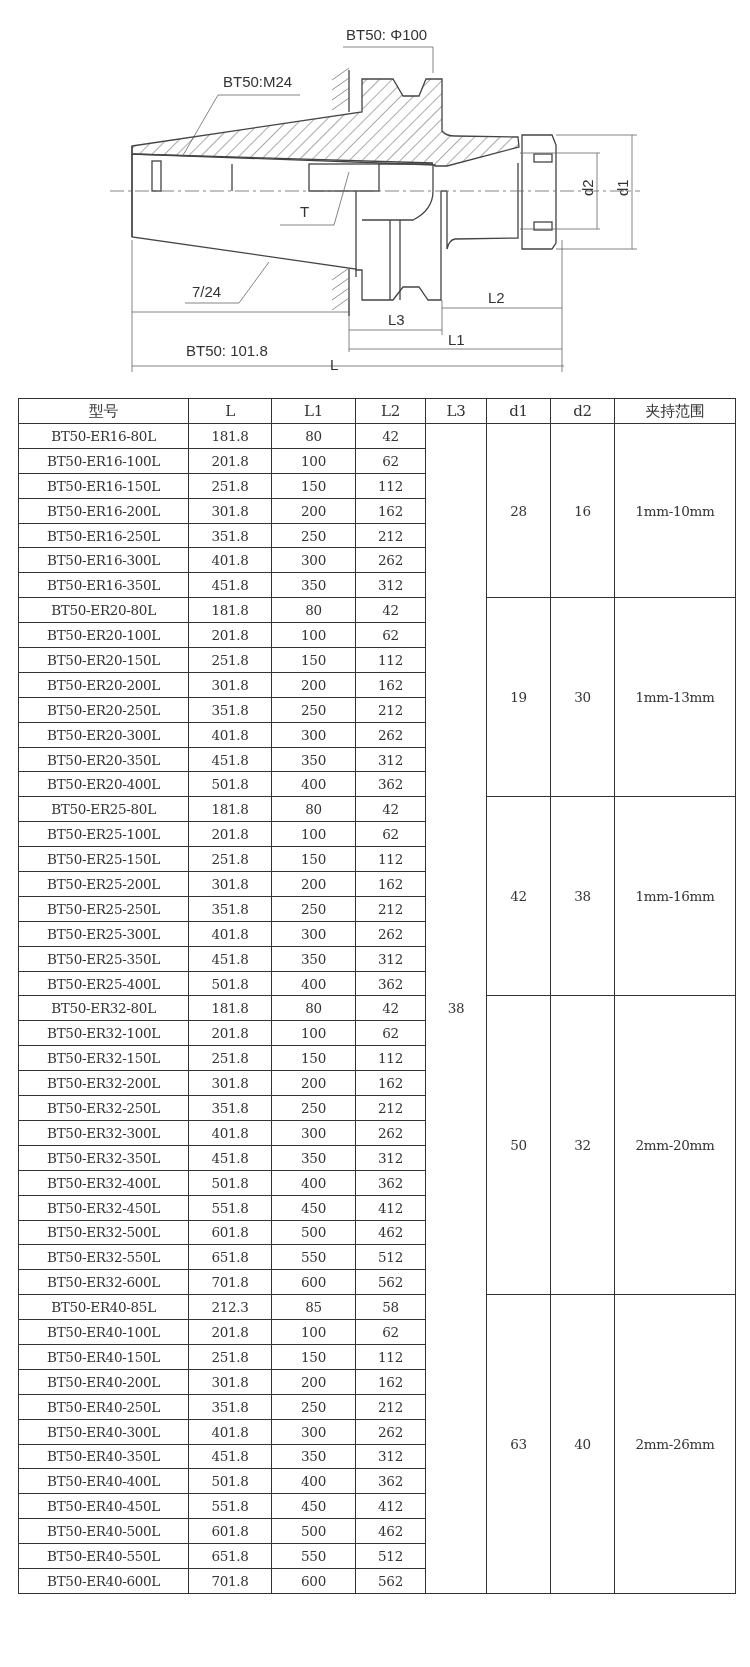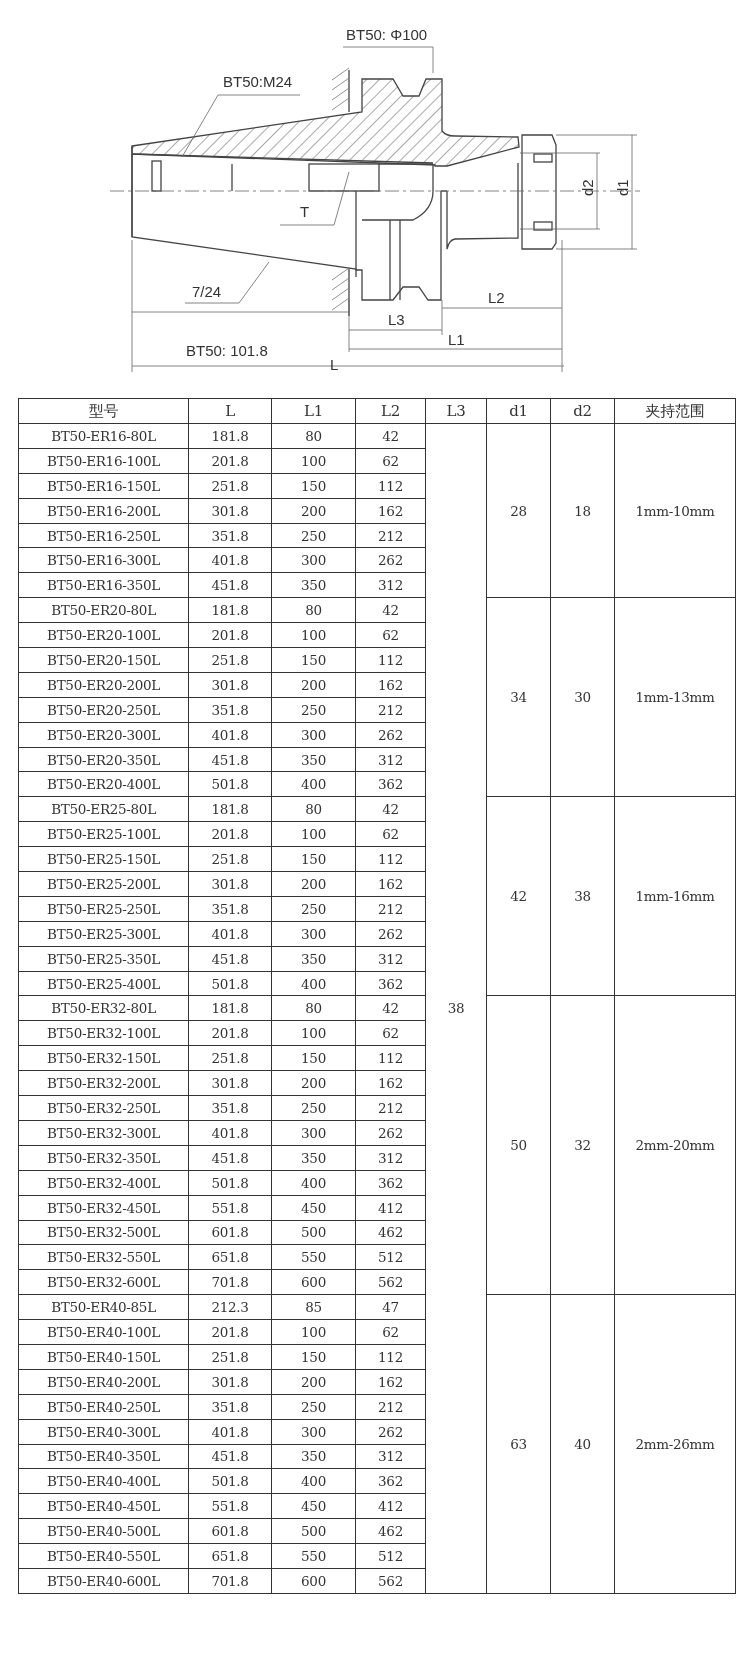--- a/index.html
+++ b/index.html
@@ -131,21 +131,21 @@
     </tr>
   </thead>
   <tbody id="table-body">
       <tr>
         <td class="model">BT50-ER16-80L</td>
         <td>181.8</td>
         <td>80</td>
         <td>42</td>
         <td rowspan="47">38</td>
         <td rowspan="7">28</td>
-        <td rowspan="7">18</td>
+        <td rowspan="7">16</td>
         <td rowspan="7">1mm-10mm</td>
       </tr>
       <tr>
         <td class="model">BT50-ER16-100L</td>
         <td>201.8</td>
         <td>100</td>
         <td>62</td>
       </tr>
       <tr>
         <td class="model">BT50-ER16-150L</td>
@@ -175,21 +175,21 @@
         <td class="model">BT50-ER16-350L</td>
         <td>451.8</td>
         <td>350</td>
         <td>312</td>
       </tr>
       <tr>
         <td class="model">BT50-ER20-80L</td>
         <td>181.8</td>
         <td>80</td>
         <td>42</td>
-        <td rowspan="8">34</td>
+        <td rowspan="8">19</td>
         <td rowspan="8">30</td>
         <td rowspan="8">1mm-13mm</td>
       </tr>
       <tr>
         <td class="model">BT50-ER20-100L</td>
         <td>201.8</td>
         <td>100</td>
         <td>62</td>
       </tr>
       <tr>
@@ -351,21 +351,21 @@
       <tr>
         <td class="model">BT50-ER32-600L</td>
         <td>701.8</td>
         <td>600</td>
         <td>562</td>
       </tr>
       <tr>
         <td class="model">BT50-ER40-85L</td>
         <td>212.3</td>
         <td>85</td>
-        <td>47</td>
+        <td>58</td>
         <td rowspan="12">63</td>
         <td rowspan="12">40</td>
         <td rowspan="12">2mm-26mm</td>
       </tr>
       <tr>
         <td class="model">BT50-ER40-100L</td>
         <td>201.8</td>
         <td>100</td>
         <td>62</td>
       </tr>

